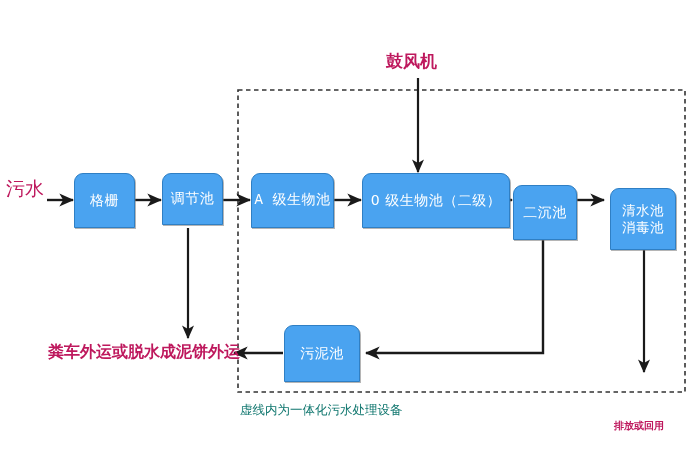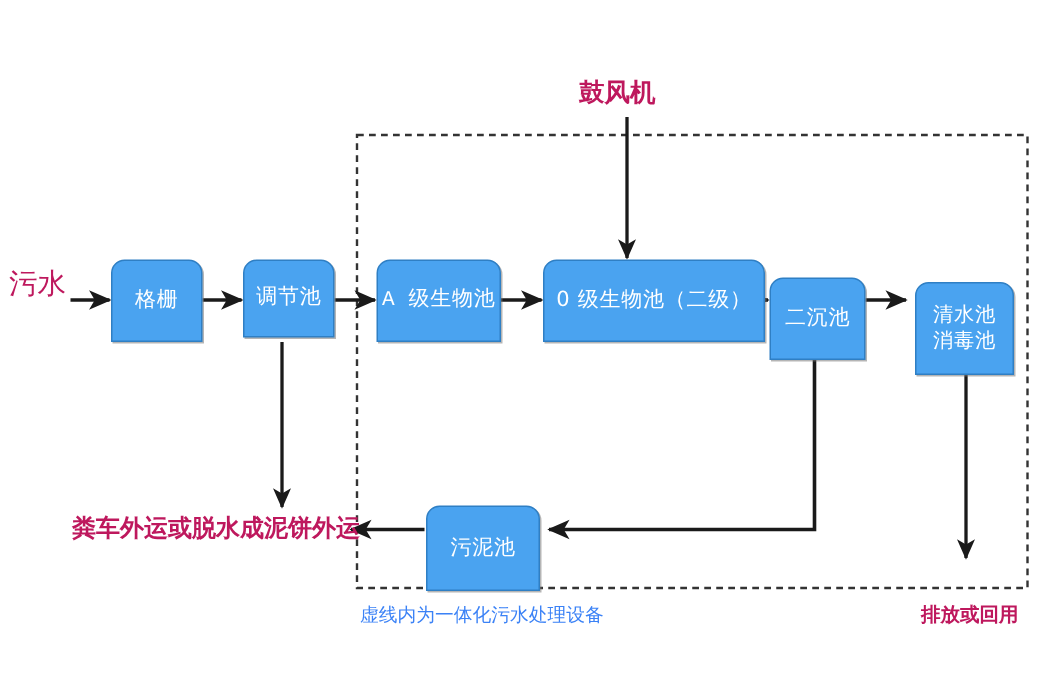--- a/index.html
+++ b/index.html
@@ -57,21 +57,21 @@
     color: #be185d;
   }
   .label.blue {
     color: #be185d;
     font-weight: bold;
   }
   .caption {
     position: absolute;
     white-space: nowrap;
     font-size: 12.5px;
-    color: #3b82f6;
+    color: #0f766e;
     z-index: 4;
   }
 </style>
 </head>
 <body>
 
 <div id="canvas">
 
   <svg id="wire-layer" viewBox="0 0 700 450" width="700" height="450" xmlns="http://www.w3.org/2000/svg">
     <defs>
@@ -123,27 +123,27 @@
 
   <div class="node" style="left:513px; top:185px; width:64px; height:55px;">
     <span>二沉池</span>
   </div>
 
   <div class="node two-line" style="left:610px; top:168px; width:66px; height:62px;margin-top:20px;">
     <span>清水池
 消毒池</span>
   </div>
 
-  <div class="node" style="left:284px; top:325px; width:76px; height:57px;margin-top:12px;">
+  <div class="node" style="left:284px; top:325px; width:76px; height:57px;">
     <span>污泥池</span>
   </div>
 
   <div class="label black" style="left:6px; top:176px; font-size:19px;">污水</div>
 
   <div class="label blue" style="left:386px; top:50px; font-size:17px;">鼓风机</div>
 
   <div class="label blue" style="left:48px; top:342px; font-size:16px;">粪车外运或脱水成泥饼外运</div>
 
-  <div class="label blue" style="left:614px; top:401px; font-size:13px;">排放或回用</div>
+  <div class="label blue" style="left:614px; top:419px; font-size:10px;">排放或回用</div>
 
   <div class="caption" style="left:240px; top:402px;">虚线内为一体化污水处理设备</div>
 
 </div>
 
 </body></html>

